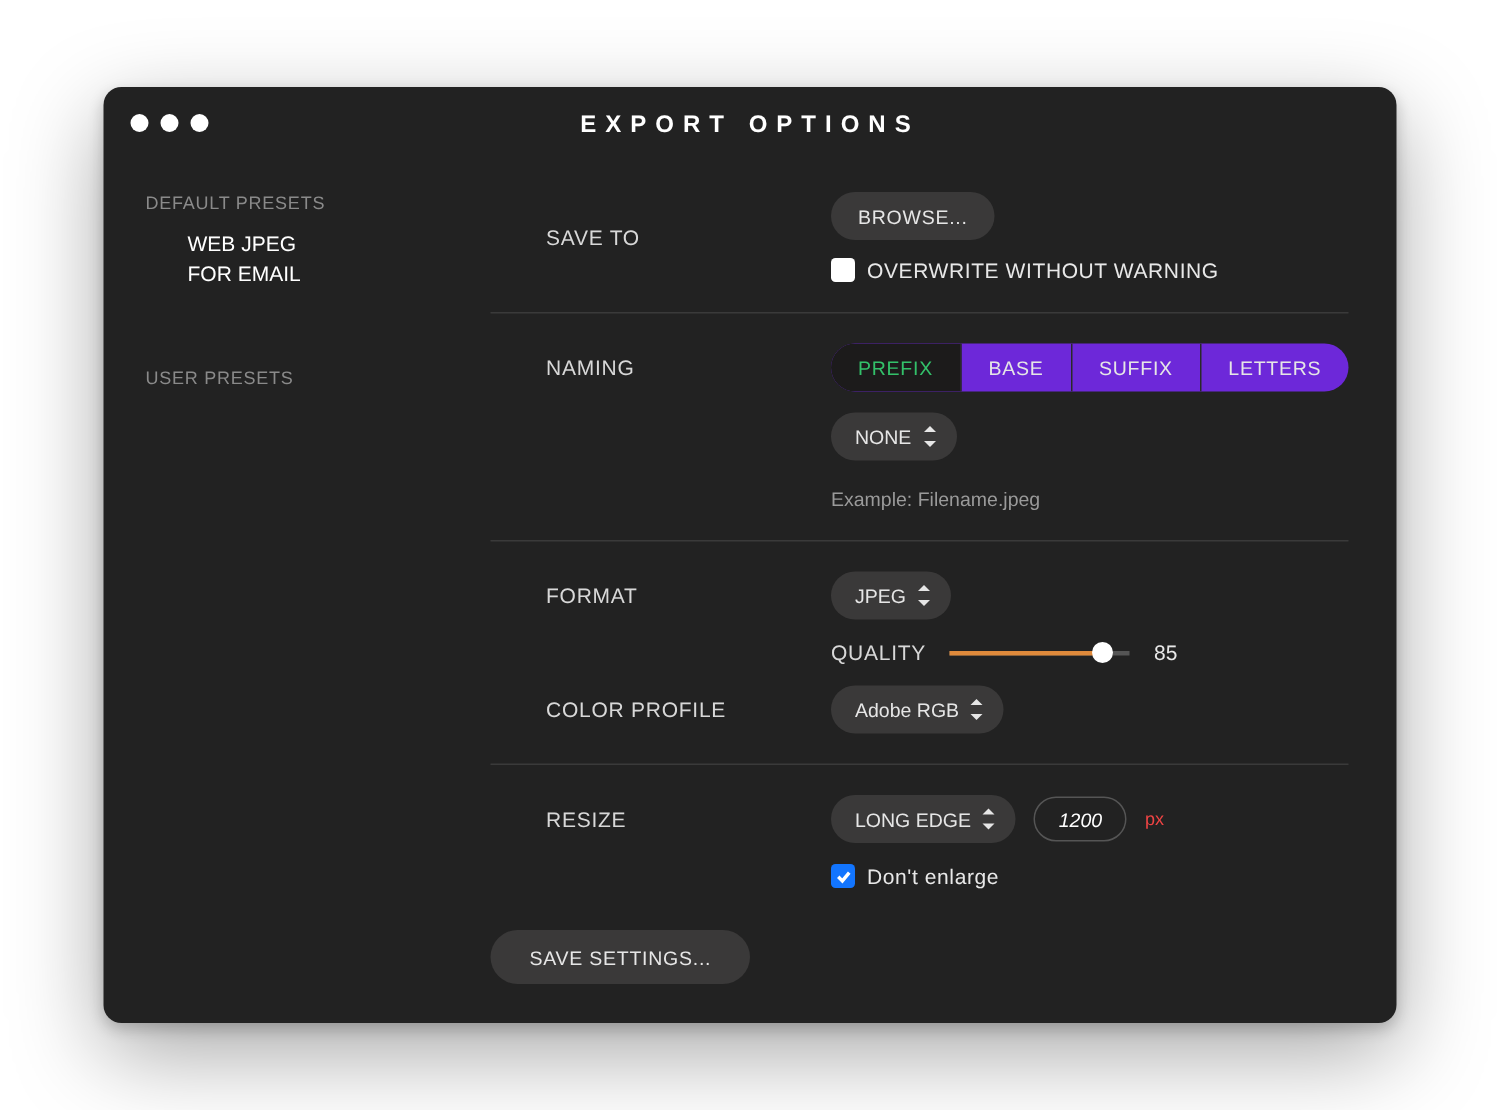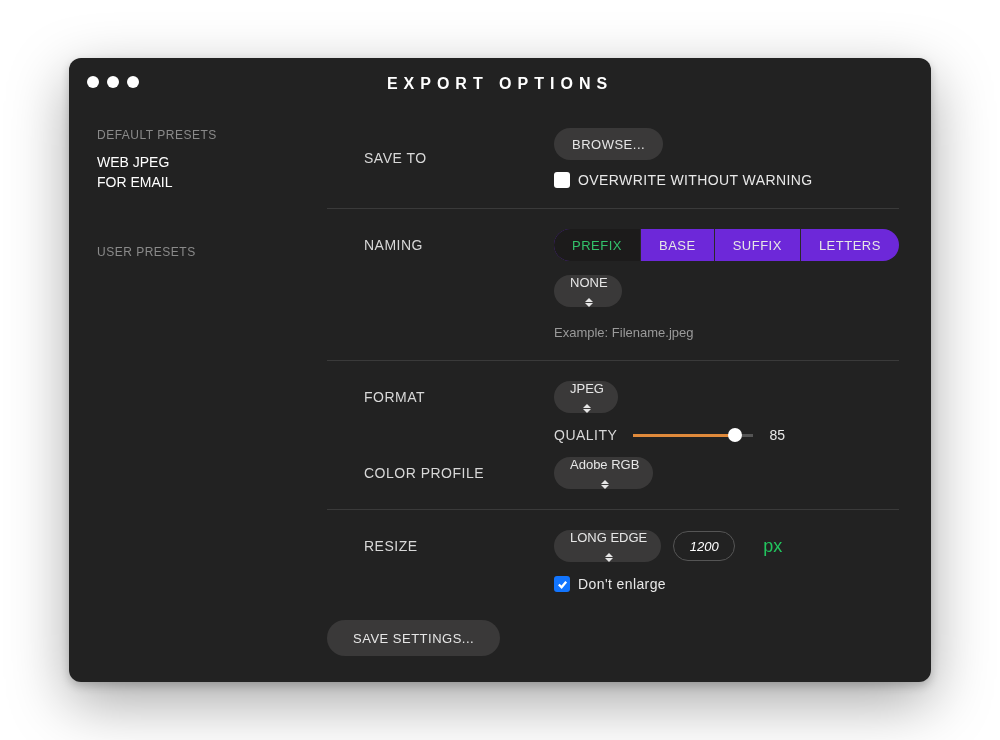--- a/index.html
+++ b/index.html
@@ -64,20 +64,21 @@
     color: #8a8a8a;
     font-size: 12px;
     letter-spacing: 0.5px;
     margin-bottom: 10px;
   }
   .sidebar-item {
     color: #fff;
     font-size: 14px;
     line-height: 1.45;
     cursor: pointer;
+    margin-left: 28px;
   }
   .sidebar-section2 {
     margin-top: 52px;
   }
   .main {
     flex: 1;
     padding: 18px 38px 0 38px;
   }
   .section {
     padding: 0 0 20px 0;
@@ -183,21 +184,20 @@
     background: #3a3939;
     color: #e6e6e6;
     border-radius: 18px;
     height: 32px;
     padding: 0 14px 0 16px;
     display: inline-flex;
     align-items: center;
     gap: 8px;
     font-size: 13px;
     cursor: pointer;
-    flex-direction: column;
   }
   .dd-arrows {
     width: 8px;
     height: 14px;
     position: relative;
   }
   .dd-arrows::before, .dd-arrows::after {
     content: "";
     position: absolute;
     left: 0;
@@ -263,23 +263,22 @@
     border: 1px solid #555;
     color: #fff;
     border-radius: 16px;
     height: 30px;
     width: 62px;
     text-align: center;
     font-size: 13px;
     font-style: italic;
   }
   .unit {
-    color: #22c55e;
-    font-size: 18px;
-    margin-left: 16px;
+    color: #ef4444;
+    font-size: 12px;
   }
   .footer-actions {
     display: flex;
     justify-content: space-between;
     gap: 6px;
     margin-top: 6px;
   }
   .footer-actions .btn {
     height: 36px;
     border-radius: 20px;

